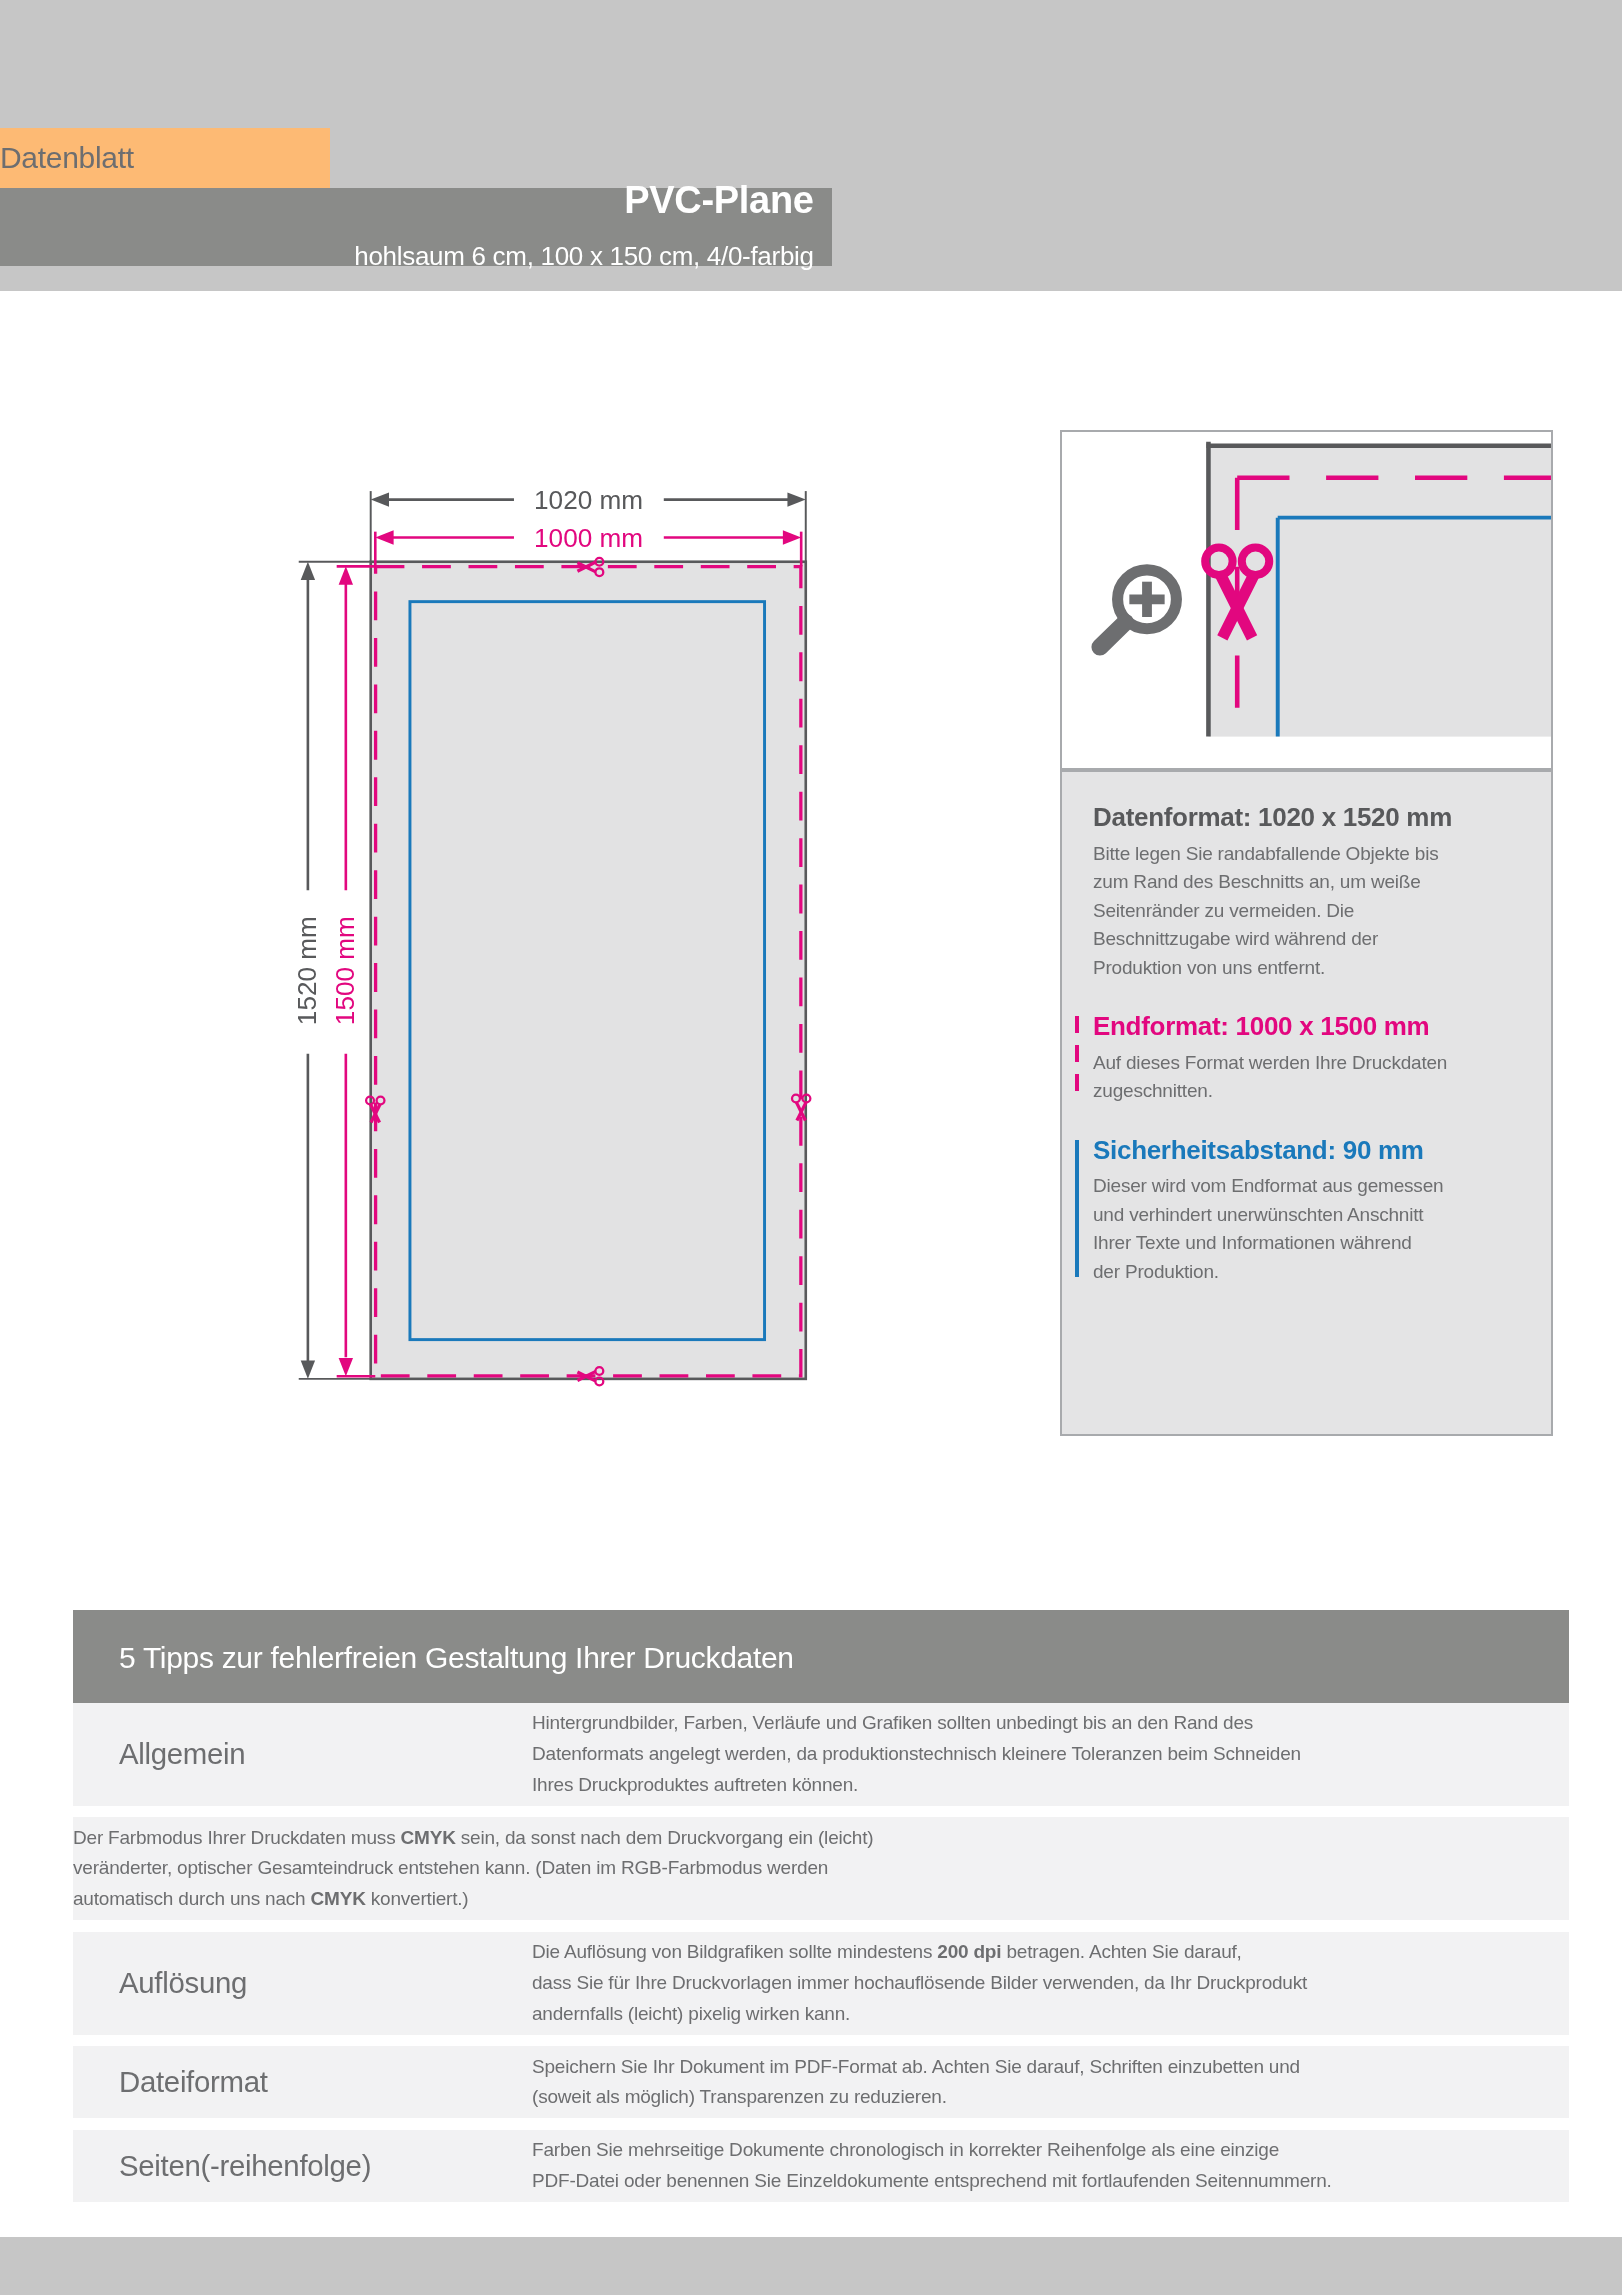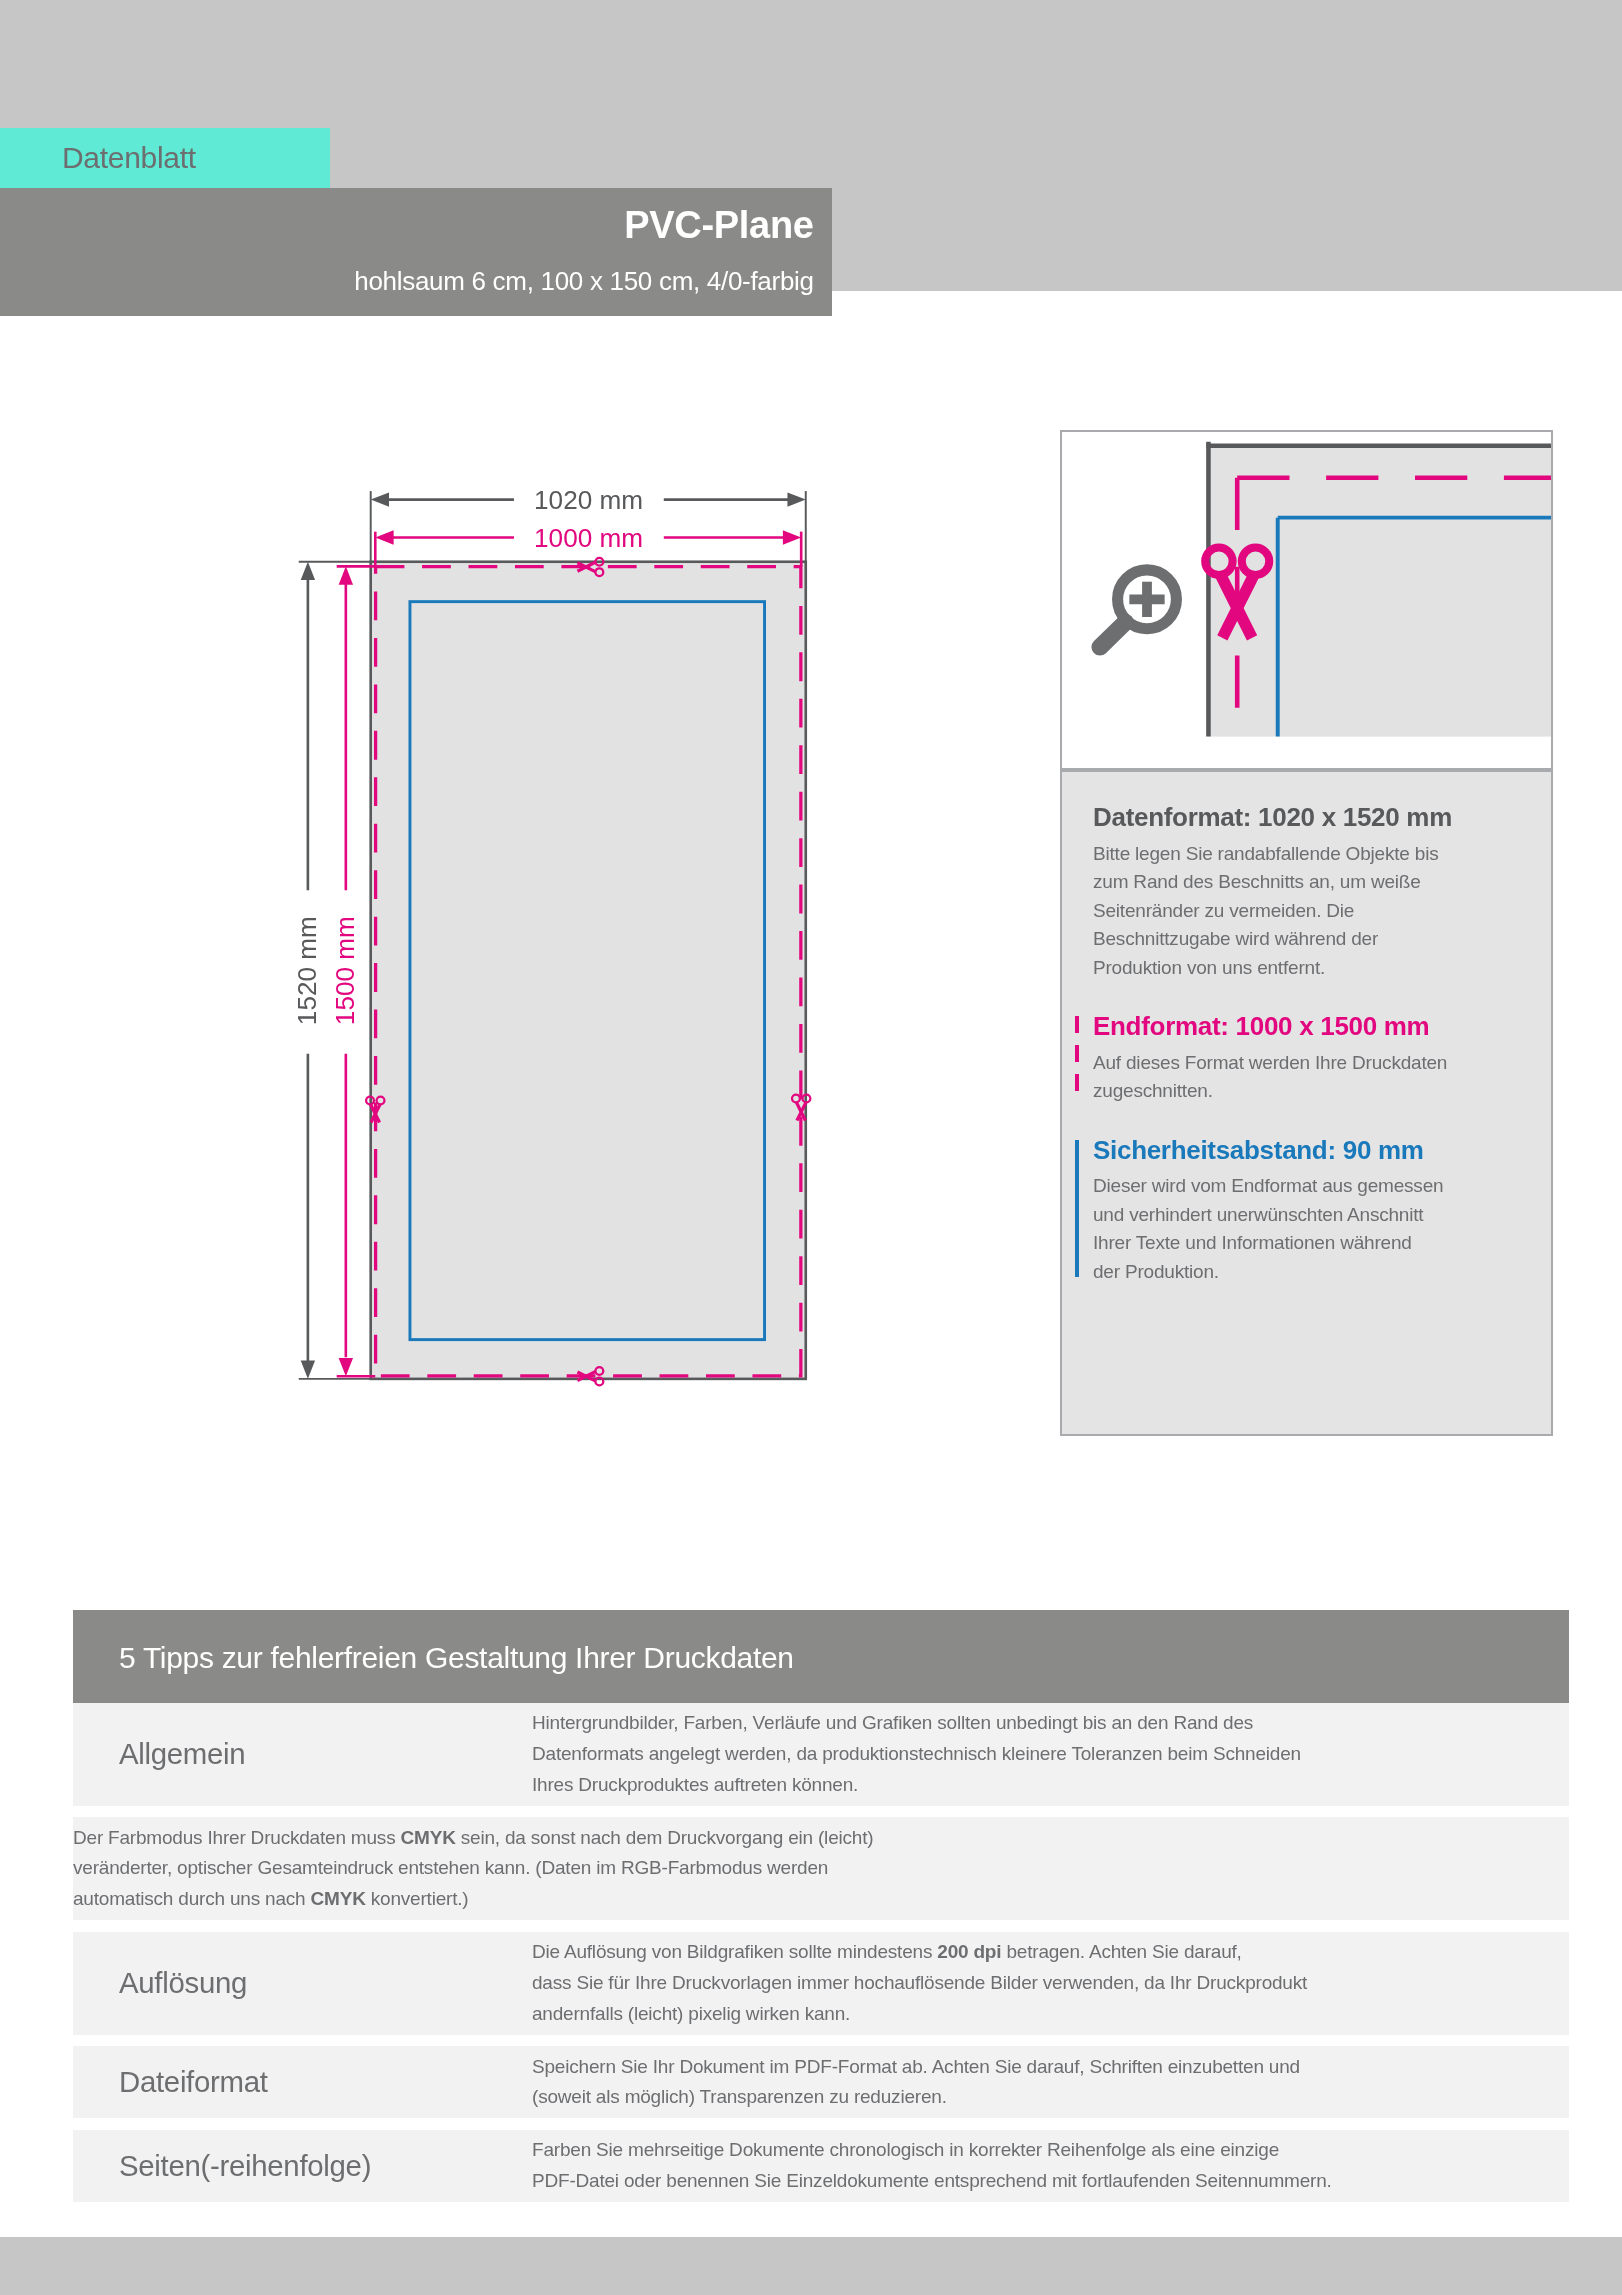--- a/index.html
+++ b/index.html
@@ -6,24 +6,24 @@
     --magenta:#e2077f; --blue:#1a79bb; --dark-gray:#58595b; --mid-gray:#6d6e70;
     --band-gray:#c6c6c6; --header-gray:#8a8b89; --panel-gray:#e4e4e5;
     --row-gray:#f2f2f3; --diagram-fill:#e2e2e3; --border-gray:#a8aaad;
   }
   html,body{margin:0;padding:0;}
   body{width:1623px;height:2295px;position:relative;background:#ffffff;
        font-family:"Liberation Sans",sans-serif;color:var(--mid-gray);}
   .abs{position:absolute;}
   
   .band-top{left:0;top:0;width:1623px;height:291px;background:var(--band-gray);}
-  .datenblatt-box{left:0;top:128px;width:330px;height:60px;background:#5eead4;
-      display:flex;align-items:center;padding-left:62px;box-sizing:border-box;
+  .datenblatt-box{left:0;top:128px;width:330px;height:60px;background:#fdba74;
+      display:flex;align-items:center;box-sizing:border-box;
       font-size:30px;color:var(--mid-gray);letter-spacing:-0.3px;}
-  .product-box{left:0;top:188px;width:832px;height:128px;background:var(--header-gray);
+  .product-box{left:0;top:188px;width:832px;height:78px;background:var(--header-gray);
       display:flex;flex-direction:column;justify-content:center;align-items:flex-end;
       padding-right:18.3px;box-sizing:border-box;color:#ffffff;gap:20px;}
   .product-title{font-size:38px;font-weight:700;letter-spacing:-0.3px;line-height:1.05;}
   .product-variant{font-size:26px;font-weight:400;letter-spacing:-0.3px;line-height:1.2;}
   
   .diagram{left:262px;top:478px;width:589px;height:929px;}
   .st-gray{stroke:var(--dark-gray,#58595b);}
   .st-mag{stroke:var(--magenta,#e2077f);}
   .st-blue{stroke:var(--blue,#1a79bb);}
   .f-gray{fill:var(--dark-gray,#58595b);}

